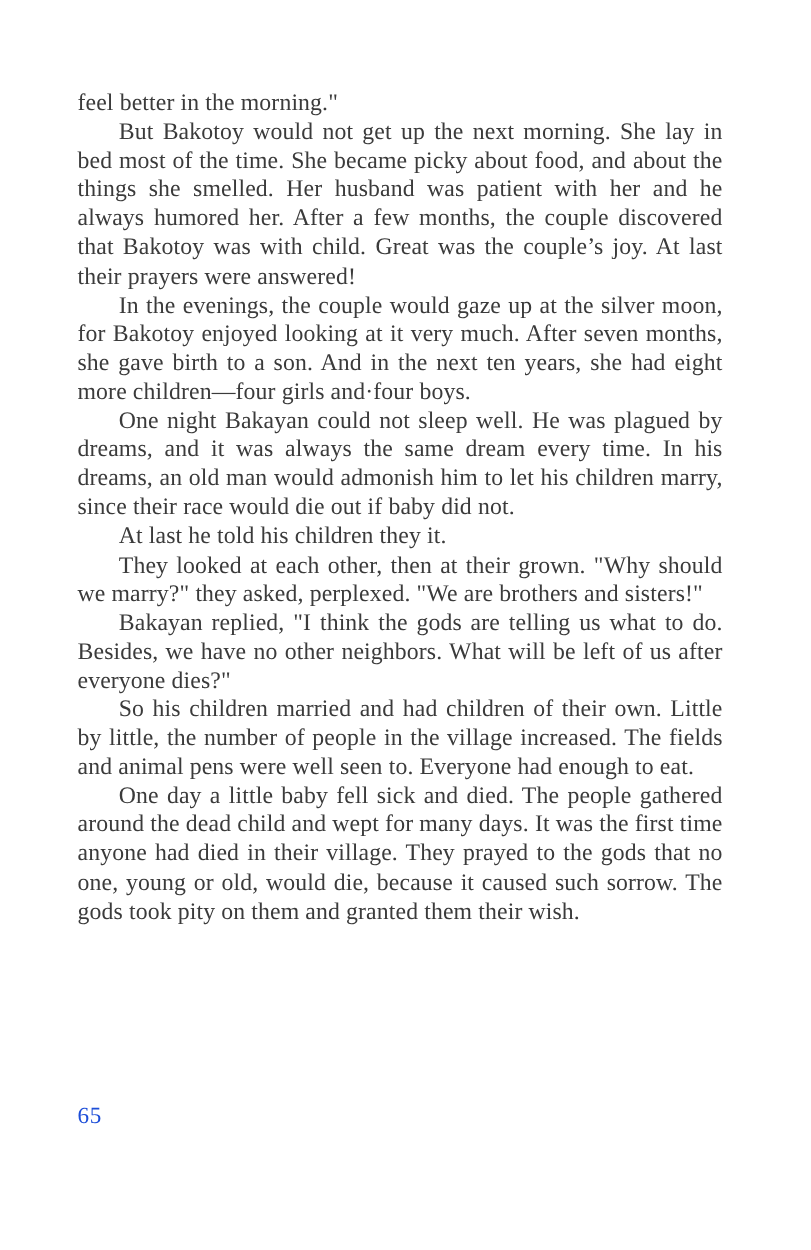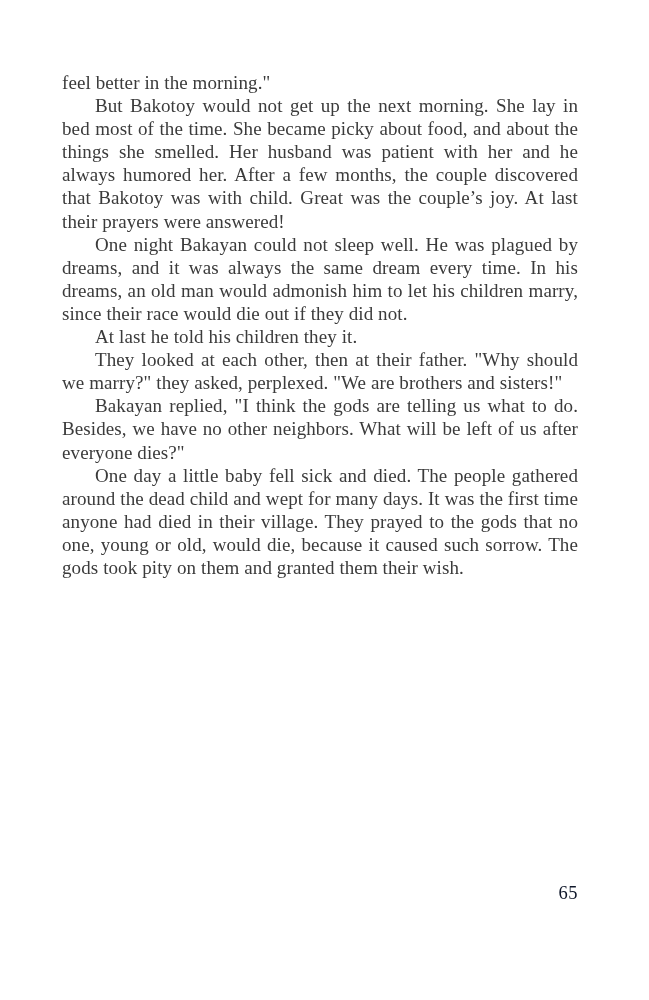--- a/index.html
+++ b/index.html
@@ -32,33 +32,34 @@
     text-indent: 33px;
   }
   .text-block p.no-indent {
     text-indent: 0;
   }
   .folio {
     position: absolute;
     top: 883px;
     left: 62px;
     width: 516px;
-    text-align: right;
     font-size: 18.5px;
-    color: #0f172a;
+    color: #1d4ed8;
     letter-spacing: 0.5px;
   }
 </style>
 </head>
 <body>
 
 <div class="page">
   <main class="text-block">
       <p class="no-indent">feel better in the morning."</p>
       <p>But Bakotoy would not get up the next morning. She lay in bed most of the time. She became picky about food, and about the things she smelled. Her husband was patient with her and he always humored her. After a few months, the couple discovered that Bakotoy was with child. Great was the couple’s joy. At last their prayers were answered!</p>
-      <p>One night Bakayan could not sleep well. He was plagued by dreams, and it was always the same dream every time. In his dreams, an old man would admonish him to let his children marry, since their race would die out if they did not.</p>
+      <p>In the evenings, the couple would gaze up at the silver moon, for Bakotoy enjoyed looking at it very much. After seven months, she gave birth to a son. And in the next ten years, she had eight more children—four girls and·four boys.</p>
+      <p>One night Bakayan could not sleep well. He was plagued by dreams, and it was always the same dream every time. In his dreams, an old man would admonish him to let his children marry, since their race would die out if baby did not.</p>
       <p>At last he told his children they it.</p>
-      <p>They looked at each other, then at their father. "Why should we marry?" they asked, perplexed. "We are brothers and sisters!"</p>
+      <p>They looked at each other, then at their grown. "Why should we marry?" they asked, perplexed. "We are brothers and sisters!"</p>
       <p>Bakayan replied, "I think the gods are telling us what to do. Besides, we have no other neighbors. What will be left of us after everyone dies?"</p>
+      <p>So his children married and had children of their own. Little by little, the number of people in the village increased. The fields and animal pens were well seen to. Everyone had enough to eat.</p>
       <p>One day a little baby fell sick and died. The people gathered around the dead child and wept for many days. It was the first time anyone had died in their village. They prayed to the gods that no one, young or old, would die, because it caused such sorrow. The gods took pity on them and granted them their wish.</p>
     </main>
   <div class="folio">65</div>
 </div>
 
 </body></html>

